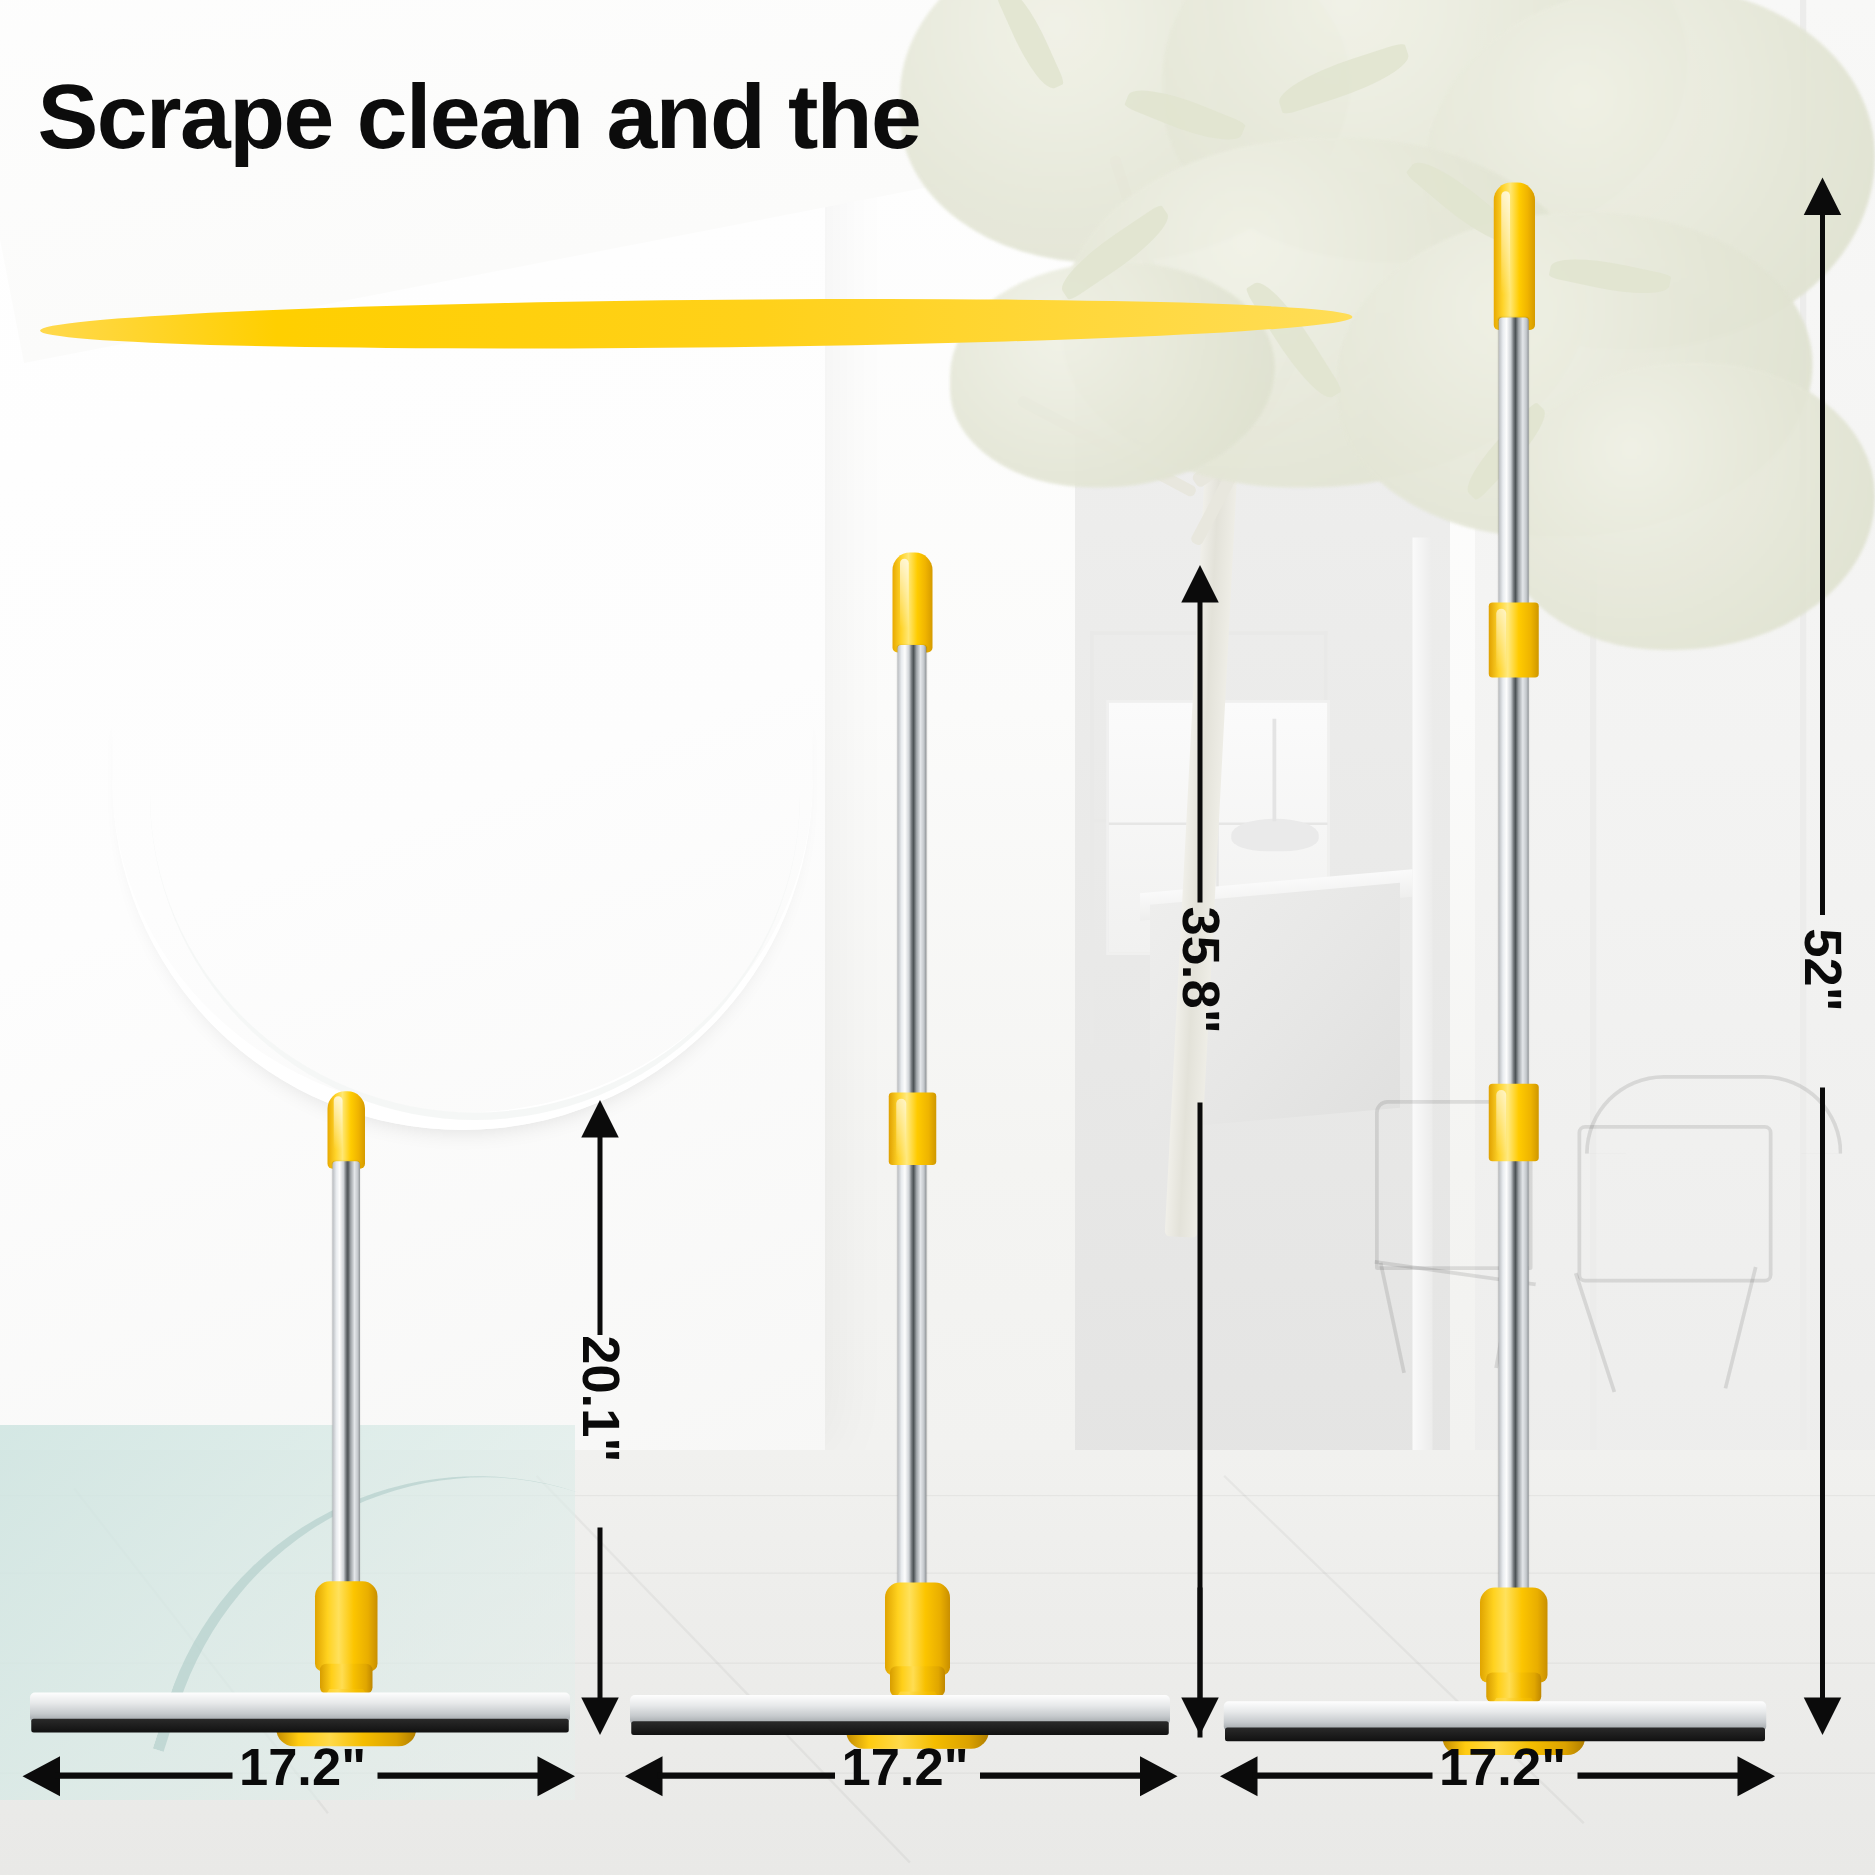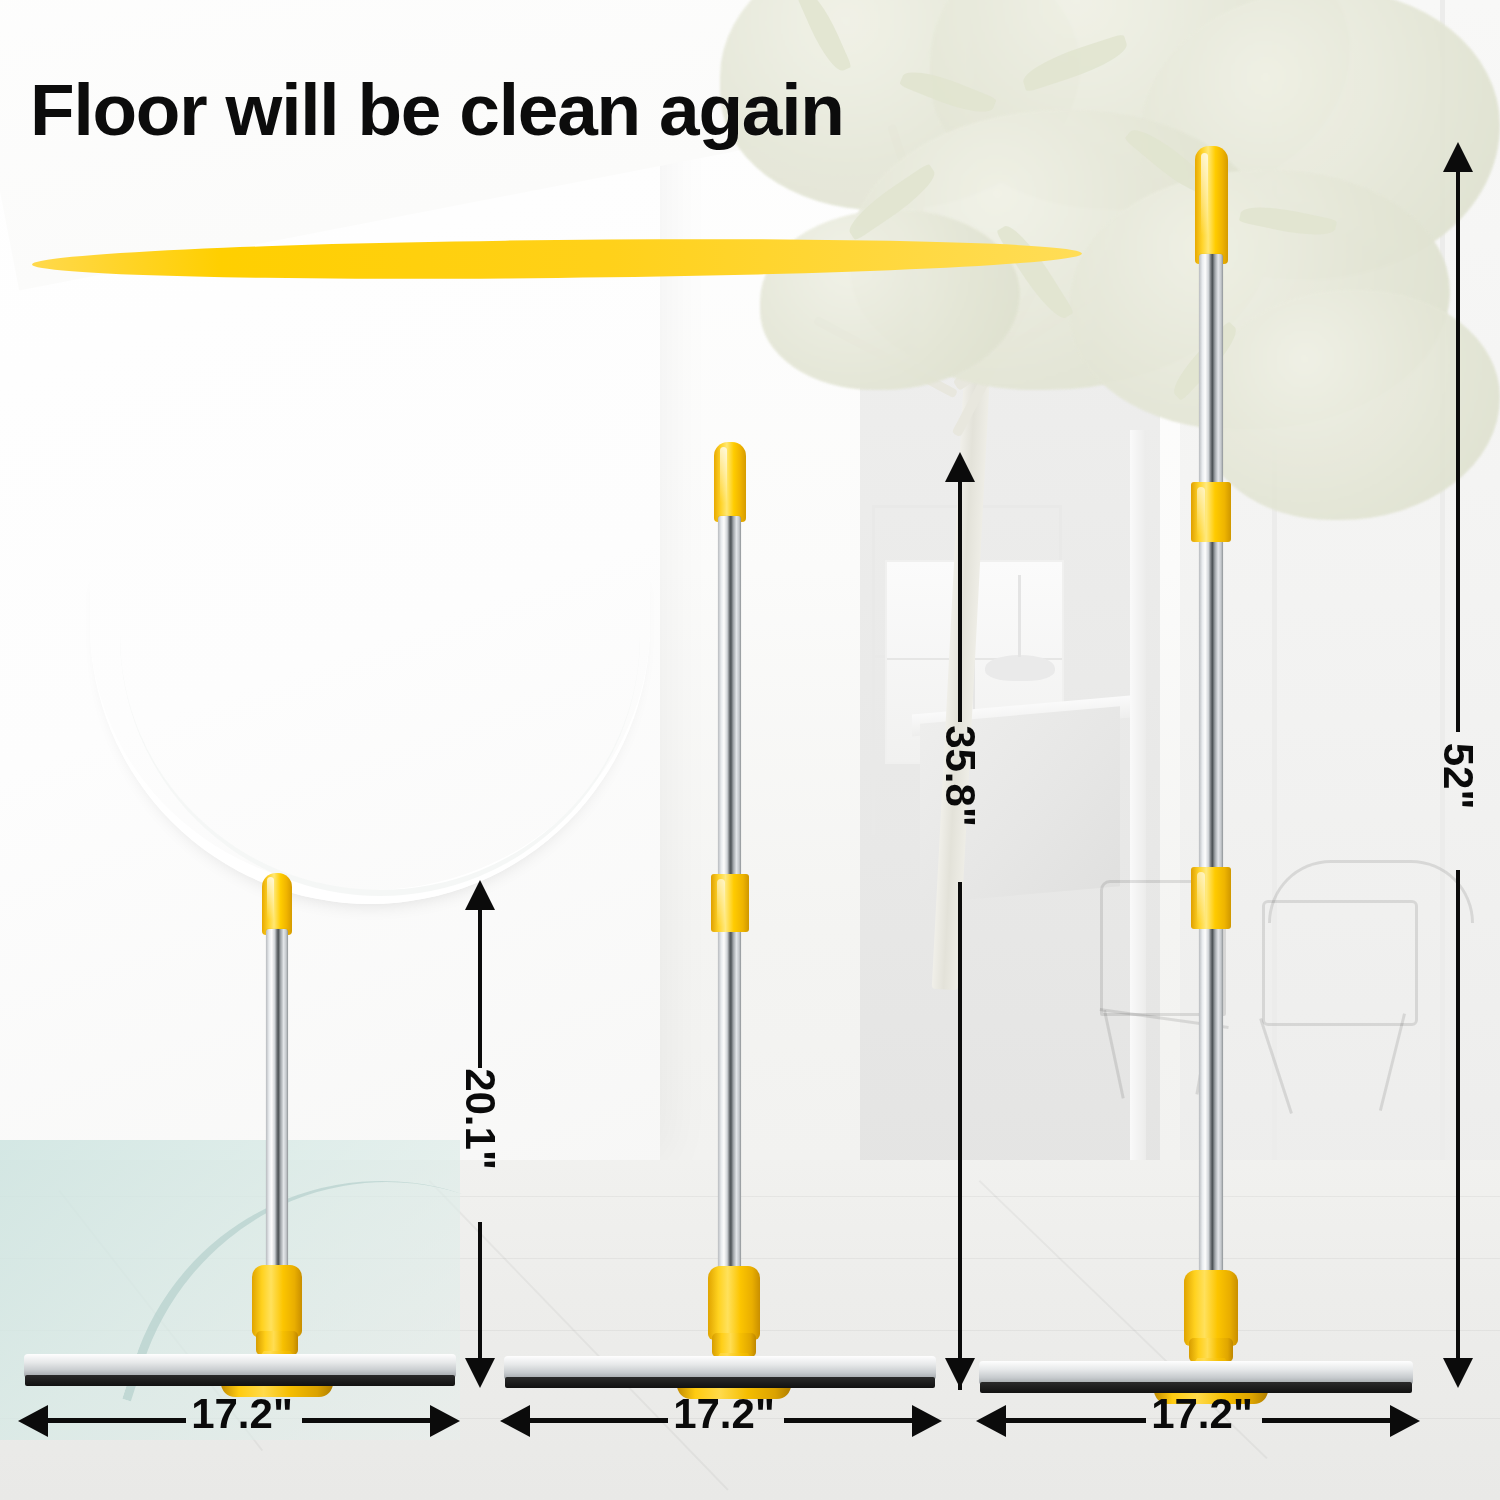--- a/index.html
+++ b/index.html
@@ -226,21 +226,21 @@
     <div class="chairline" style="left:1106px;top:1010px;width:90px;height:3px;transform:rotate(78deg);"></div>
     <div class="chairline" style="left:1214px;top:1006px;width:90px;height:3px;transform:rotate(100deg);"></div>
     <div class="chair" style="left:1262px;top:900px;width:150px;height:120px;border-radius:6px;"></div>
     <div class="chairline" style="left:1262px;top:1018px;width:100px;height:3px;transform:rotate(72deg);"></div>
     <div class="chairline" style="left:1406px;top:1014px;width:100px;height:3px;transform:rotate(104deg);"></div>
     <div class="chair" style="left:1268px;top:860px;width:200px;height:60px;border-radius:90px 90px 0 0;border-bottom:none;"></div>
   </div>
 
   <div class="headline">
     <div class="hl-swoosh"></div>
-    <div class="hl-line second">Floor will be clean again</div>
+    <div class="hl-line">Scrape clean and the</div>
   </div>
 
   <div class="squeegee" style="left:20px;top:865px;width:440px;height:520px;">
     <div class="cap" style="top:8px;width:30px;height:62px;left:242px;transform:none;"></div>
     <div class="pole" style="top:64px;width:22px;height:400px;left:246px;transform:none;"></div>
     <div class="neck" style="top:400px;width:50px;height:72px;left:232px;transform:none;"></div>
     <div class="neck2" style="top:466px;width:42px;height:24px;left:236px;transform:none;"></div>
     <div class="tee" style="top:486px;width:66px;height:46px;left:224px;transform:none;"></div>
     <div class="tee-wing" style="top:500px;width:112px;height:32px;left:201px;transform:none;border-radius:14px;"></div>
     <div class="bar" style="top:489px;width:432px;height:24px;left:4px;"></div>

